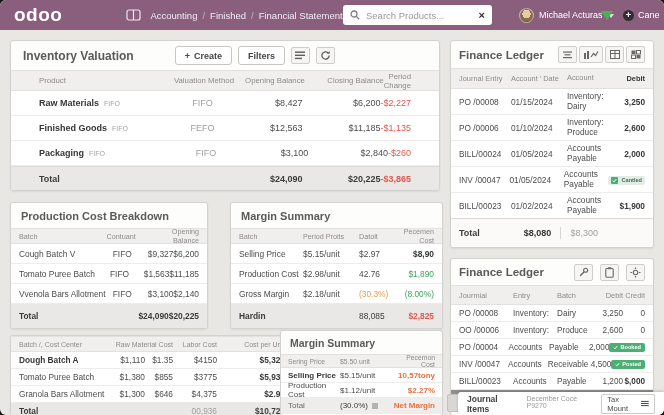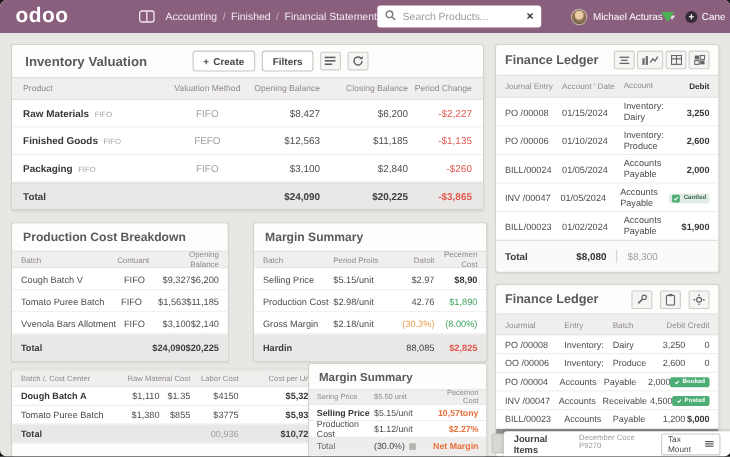--- a/index.html
+++ b/index.html
@@ -42,21 +42,21 @@
   .btn{height:19px;padding:0 9px;background:#fff;border:1px solid #c8c6c3;border-radius:3px;font-size:9px;color:#474747;display:flex;align-items:center;gap:4px;font-weight:600;cursor:pointer}
   .ibtn{height:17px;min-width:19px;background:#f6f5f3;border:1px solid #cfcdca;border-radius:2px;display:flex;align-items:center;justify-content:center;padding:0 3px;gap:2px;cursor:pointer}
   .badge-light{display:inline-flex;align-items:center;gap:3px;background:#e3ede5;border-radius:2px;padding:1px 3px;font-size:5.6px;color:#3c6e52}
   .chk{width:7px;height:7px;background:#4cae74;border-radius:1px;display:inline-flex;align-items:center;justify-content:center}
   .badge-solid{display:inline-flex;align-items:center;gap:2px;background:#4cae74;border-radius:2px;padding:1.5px 4px;font-size:5.6px;color:#fff;font-weight:bold}
 
   
   .inv{left:10px;top:40px;width:430px;height:151px}
   .inv .p-title{height:29px;font-size:12px}
   .inv .p-title .grp{margin-left:auto;margin-right:92px;display:flex;gap:6px;align-items:center}
-  .inv .thead,.inv .row{padding:0 10px}
+  .inv .thead,.inv .row{padding:0 28px}
   .inv .thead{height:21px}
   .inv .row{height:25px}
   .inv .trow{height:26px;border-top:1px solid #dddbd9}
   .inv .cA{width:130px}.inv .cB{width:75px;text-align:center}.inv .cC{width:65px;text-align:right}.inv .cD{width:80px;text-align:right}.inv .cE{flex:1;text-align:right}
 
   
   .fl1{left:450px;top:40px;width:204px;height:208px}
   .fl1 .p-title{height:27px;font-size:11.5px;padding:0 8px}
   .fl1 .p-title .grp{margin-left:auto;display:flex;gap:2px}
   .fl1 .thead,.fl1 .row{padding:0 8px}
@@ -79,21 +79,21 @@
   .pcb .trow{height:25px}
   .pcb .cA{width:92px}.pcb .cB{width:30px;text-align:center}.pcb .cC{width:38px;text-align:right}.pcb .cD{flex:1;text-align:right}
 
   
   .ms1{left:230px;top:202px;width:213px;height:127px}
   .ms1 .p-title{height:25px;font-size:11px;padding:0 10px}
   .ms1 .thead,.ms1 .row{padding:0 8px}
   .ms1 .thead{height:16px;font-size:7.2px}
   .ms1 .row{height:20px;font-size:8.4px}
   .ms1 .trow{height:25px}
-  .ms1 .cA{width:64px}.ms1 .cB{width:56px}.ms1 .cC{width:36px;text-align:right}.ms1 .cD{flex:1;text-align:right}
+  .ms1 .cA{width:64px}.ms1 .cB{width:56px}.ms1 .cC{width:36px;}.ms1 .cD{flex:1;text-align:right}
 
   
   .bct{left:10px;top:335px;width:284px;height:80px;border-bottom:none}
   .bct .thead,.bct .row{padding:0 8px}
   .bct .thead{height:16px;font-size:7px}
   .bct .row{height:17px;font-size:8.3px}
   .bct .trow{height:17px}
   .bct .cA{width:92px}.bct .cB1{width:34px;text-align:right}.bct .cB2{width:28px;text-align:right}.bct .cC{width:44px;text-align:right}.bct .cD{flex:1;text-align:right}
 
   
@@ -415,20 +415,27 @@
       <span class="cC">$4150</span>
       <span class="cD bold">$5,327</span>
     </div>
     <div class="row">
       <span class="cA">Tomato Puree Batch</span>
       <span class="cB1">$1,380</span>
       <span class="cB2">$855</span>
       <span class="cC">$3775</span>
       <span class="cD bold">$5,930</span>
     </div>
+    <div class="row">
+      <span class="cA">Granola Bars Allotment</span>
+      <span class="cB1">$1,300</span>
+      <span class="cB2">$646</span>
+      <span class="cC">$4,375</span>
+      <span class="cD bold">$2.90</span>
+    </div>
     <div class="row trow">
       <span class="cA">Total</span>
       <span class="cB1"></span>
         <span class="cB2"></span>
       <span class="cC gray" style="font-weight:normal">00,936</span>
       <span class="cD">$10,725</span>
     </div>
   </section>
 
   <section class="panel ms2">

